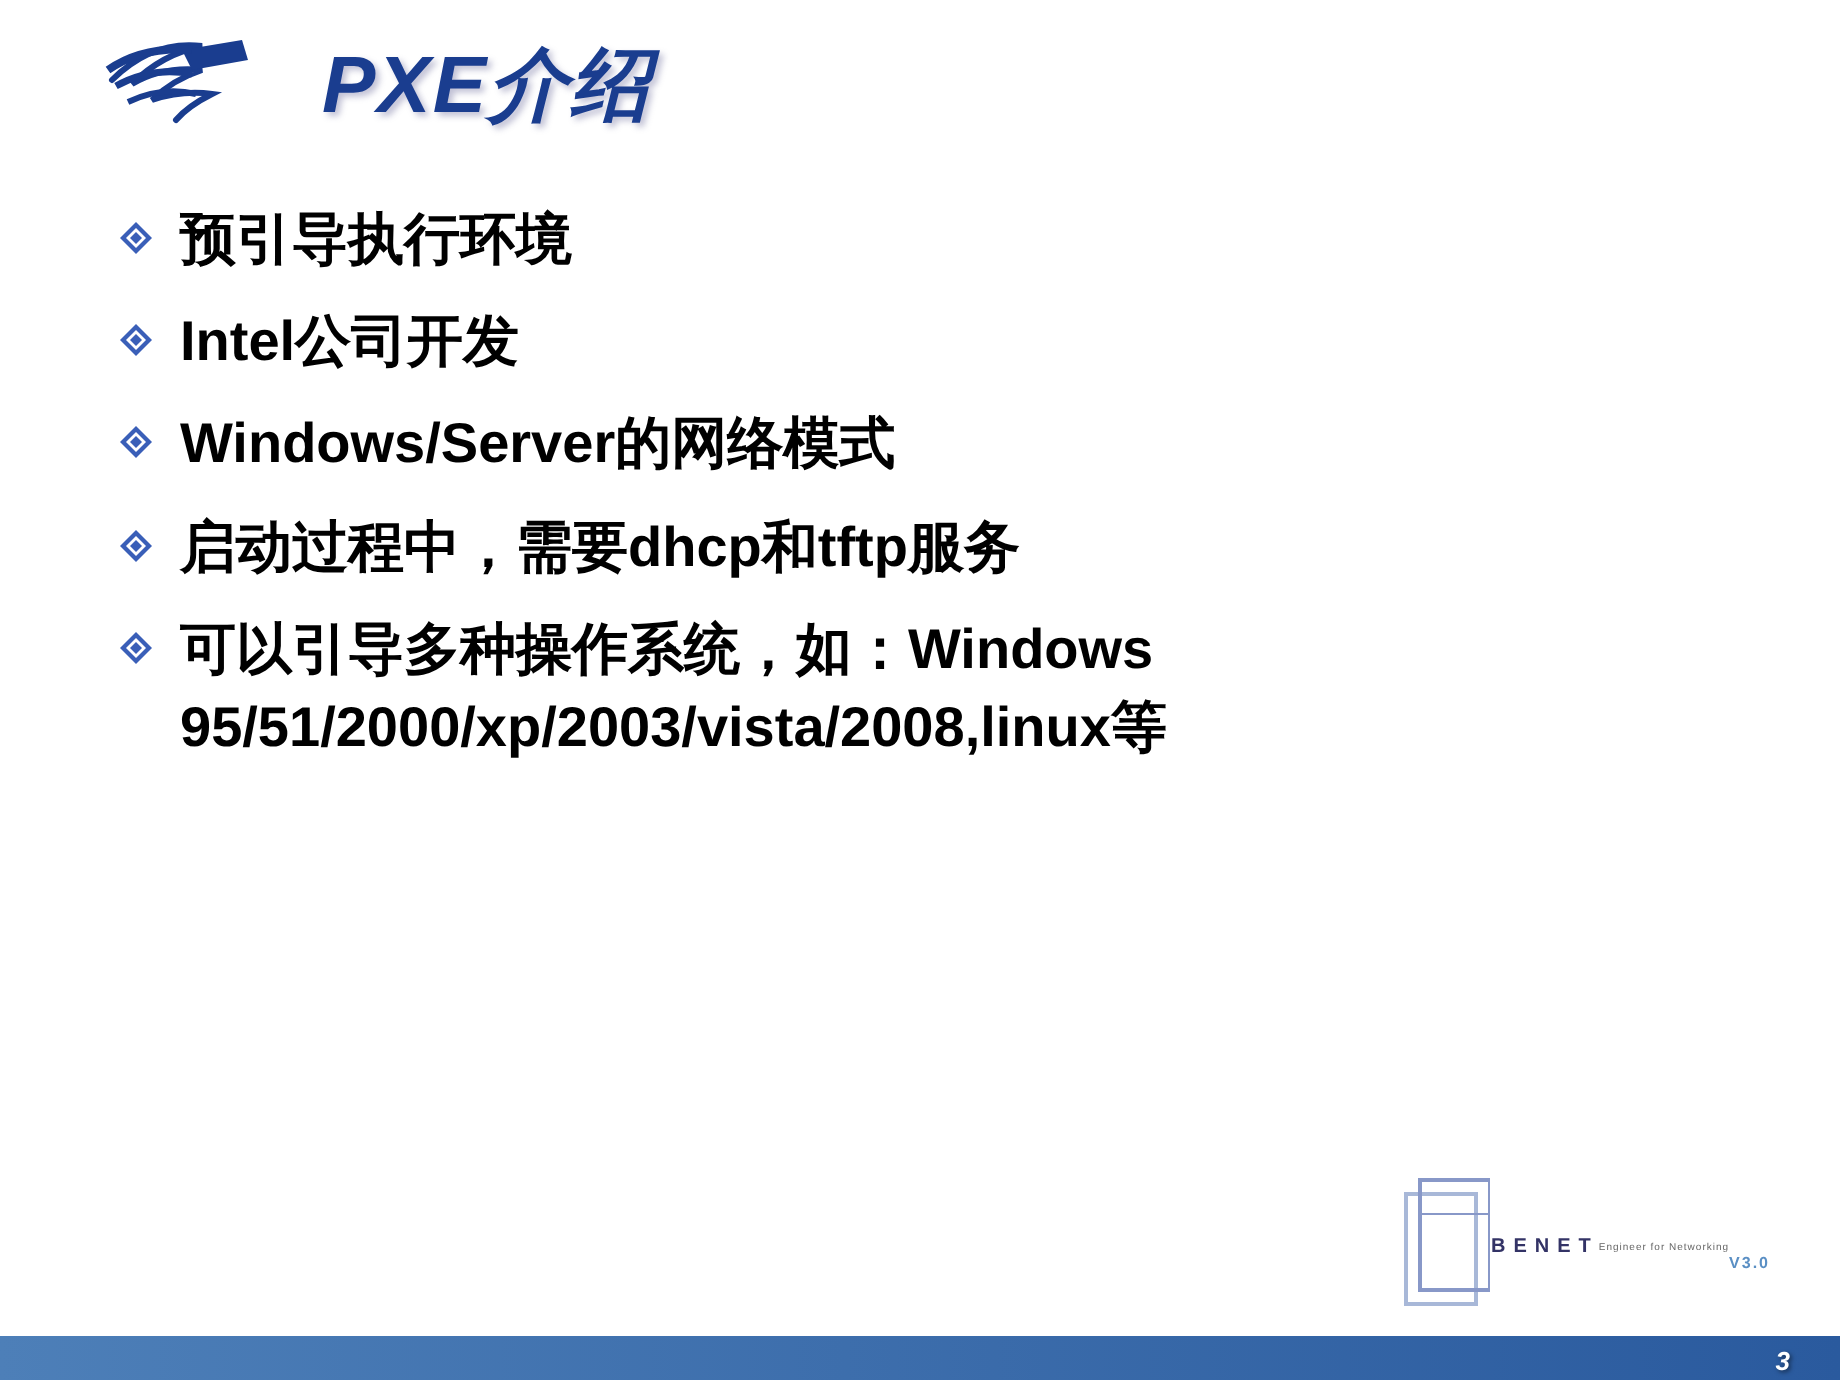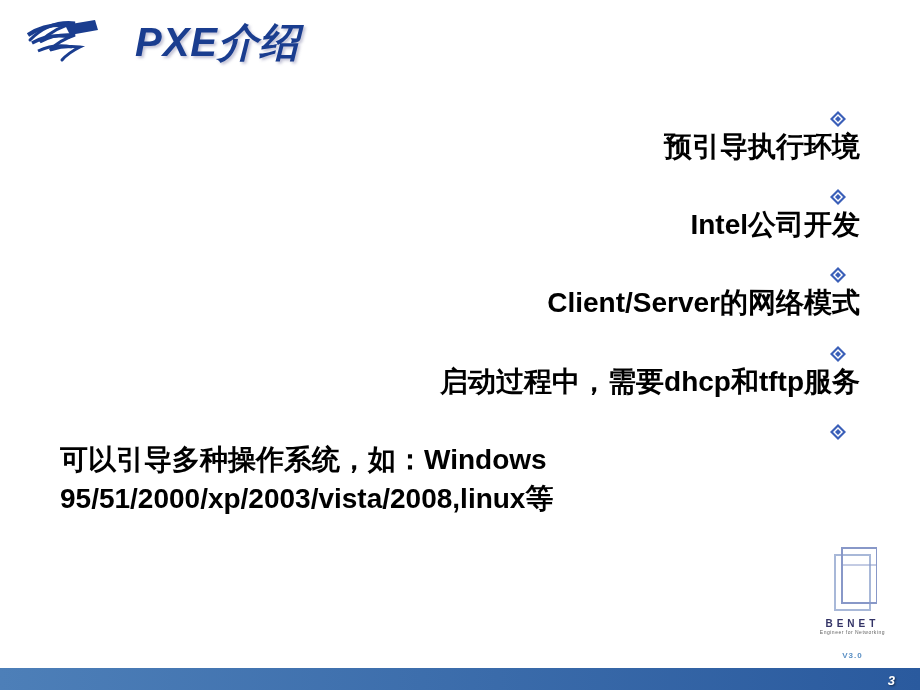--- a/index.html
+++ b/index.html
@@ -12,63 +12,63 @@
       height: 690px;
       background: #ffffff;
       font-family: "Microsoft YaHei", Arial, sans-serif;
       position: relative;
       overflow: hidden;
     }
     .header {
       display: flex;
       align-items: center;
       padding: 15px 0 20px 20px;
+      margin-left: 26px;
     }
     .logo {
       width: 90px;
       height: 55px;
       margin-right: 25px;
       position: relative;
     }
     .title {
       font-size: 40px;
       font-weight: bold;
       font-style: italic;
       color: #1a3d8f;
       text-shadow: 2px 2px 3px rgba(100,100,150,0.4);
       letter-spacing: 1px;
     }
     .content {
       padding: 10px 60px 0 60px;
     }
     .bullet-item {
       display: flex;
-      align-items: flex-end;
+      align-items: flex-start;
       margin-bottom: 12px;
-      flex-direction: column;
     }
     .diamond-bullet {
       width: 16px;
       height: 16px;
       margin-right: 14px;
       margin-top: 11px;
       flex-shrink: 0;
     }
     .bullet-text {
       font-size: 28px;
       font-weight: bold;
       color: #000000;
       line-height: 1.4;
     }
     .footer-logo {
       position: absolute;
       bottom: 30px;
       right: 35px;
       display: flex;
-      flex-direction: column;
+      flex-direction: row;
       align-items: center;
     }
     .benet-graphic {
       width: 50px;
       height: 70px;
       margin-bottom: 3px;
     }
     .benet-text {
       font-size: 10px;
       font-weight: bold;
@@ -138,21 +138,21 @@
       <polygon points="8,5 11,8 8,11 5,8" fill="#3a5fb8"></polygon>
     </svg>
     <span class="bullet-text">Intel公司开发</span>
   </div>
   <div class="bullet-item">
     <svg class="diamond-bullet" viewBox="0 0 16 16">
       <polygon points="8,0 16,8 8,16 0,8" fill="#3a5fb8"></polygon>
       <polygon points="8,3 13,8 8,13 3,8" fill="#ffffff"></polygon>
       <polygon points="8,5 11,8 8,11 5,8" fill="#3a5fb8"></polygon>
     </svg>
-    <span class="bullet-text">Client/Server的网络模式</span>
+    <span class="bullet-text">Windows/Server的网络模式</span>
   </div>
   <div class="bullet-item">
     <svg class="diamond-bullet" viewBox="0 0 16 16">
       <polygon points="8,0 16,8 8,16 0,8" fill="#3a5fb8"></polygon>
       <polygon points="8,3 13,8 8,13 3,8" fill="#ffffff"></polygon>
       <polygon points="8,5 11,8 8,11 5,8" fill="#3a5fb8"></polygon>
     </svg>
     <span class="bullet-text">启动过程中，需要dhcp和tftp服务</span>
   </div>
   <div class="bullet-item">

